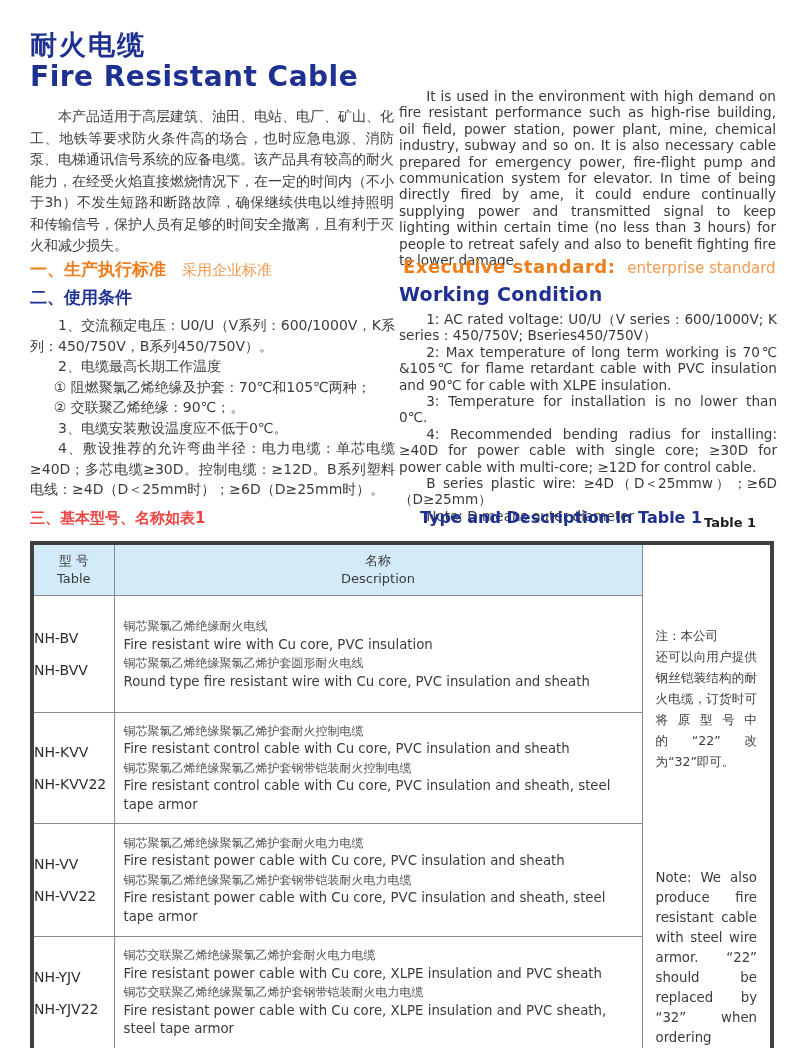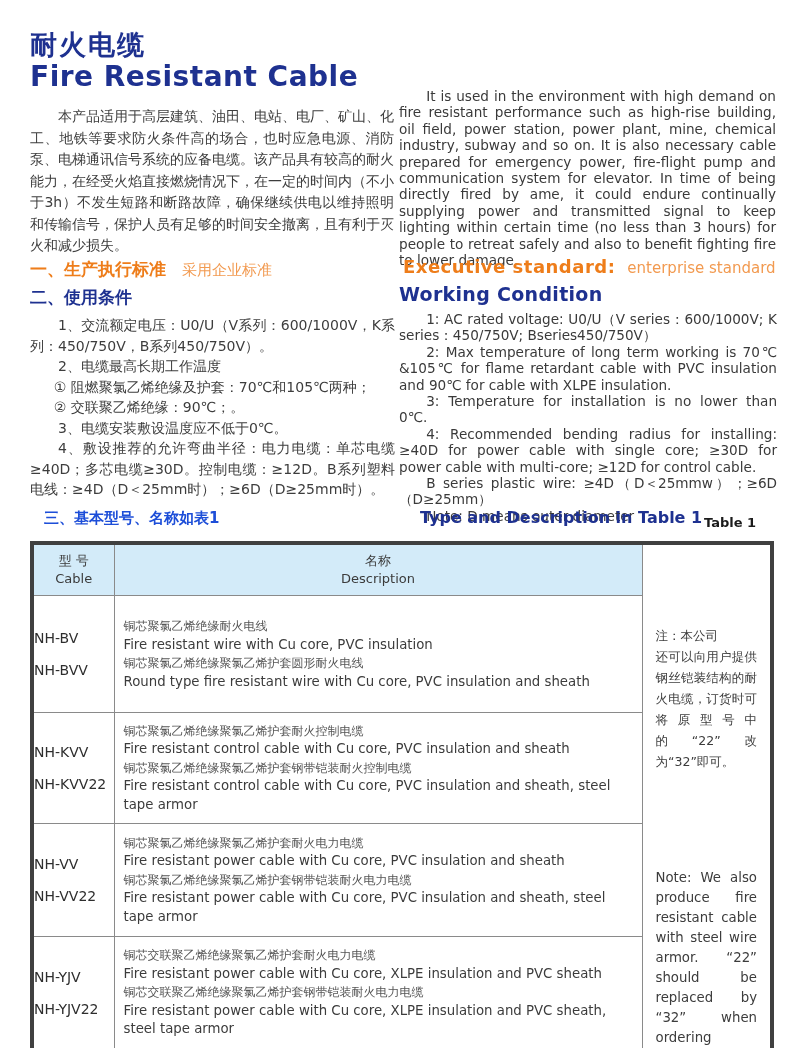--- a/index.html
+++ b/index.html
@@ -59,22 +59,22 @@
   .working-en h3 { font-size: 19px; letter-spacing: 0.3px; }
   .witem {
     margin: 0; text-align: justify; text-indent: 2em;
   }
   .working-zh .witem { font-size: 14px; line-height: 20.5px; }
   .working-en .witem { font-size: 13.6px; line-height: 16.4px; color: #3a3a3a; }
   .witem.sub { text-indent: 1.7em; }
 
   
   .tbl-head-zh {
-    position: absolute; left: 44px; top: 509px;
-    font-size: 15px; font-weight: bold; color: #1d4ed8;
+    position: absolute; left: 30px; top: 509px;
+    font-size: 15px; font-weight: bold; color: #ef4444;
   }
   .tbl-head-en {
     position: absolute; left: 420px; top: 508px;
     font-size: 16px; font-weight: bold; color: #1e3190;
   }
   .tbl-label {
     position: absolute; left: 704px; top: 515px;
     font-size: 13px; font-weight: bold; color: #1b1b1b;
   }
 
@@ -154,21 +154,21 @@
   <table class="spec-table">
     <colgroup>
       <col style="width:82px">
         <col style="width:528px">
         <col style="width:130px">
     </colgroup>
     <tbody>
       <tr style="height:50px">
         <td class="th">
           <div>型  号</div>
-          <div>Cable</div>
+          <div>Table</div>
         </td>
         <td class="th">
           <div>名称</div>
           <div>Description</div>
         </td>
         <td class="notes-cell" rowspan="5">
           <div class="note-zh">注：本公司
 还可以向用户提供钢丝铠装结构的耐火电缆，订货时可将原型号中的“22”改为“32”即可。</div>
           <div class="note-en">Note: We also produce fire resistant cable with steel wire armor. “22” should be replaced by “32” when ordering</div>
         </td>

